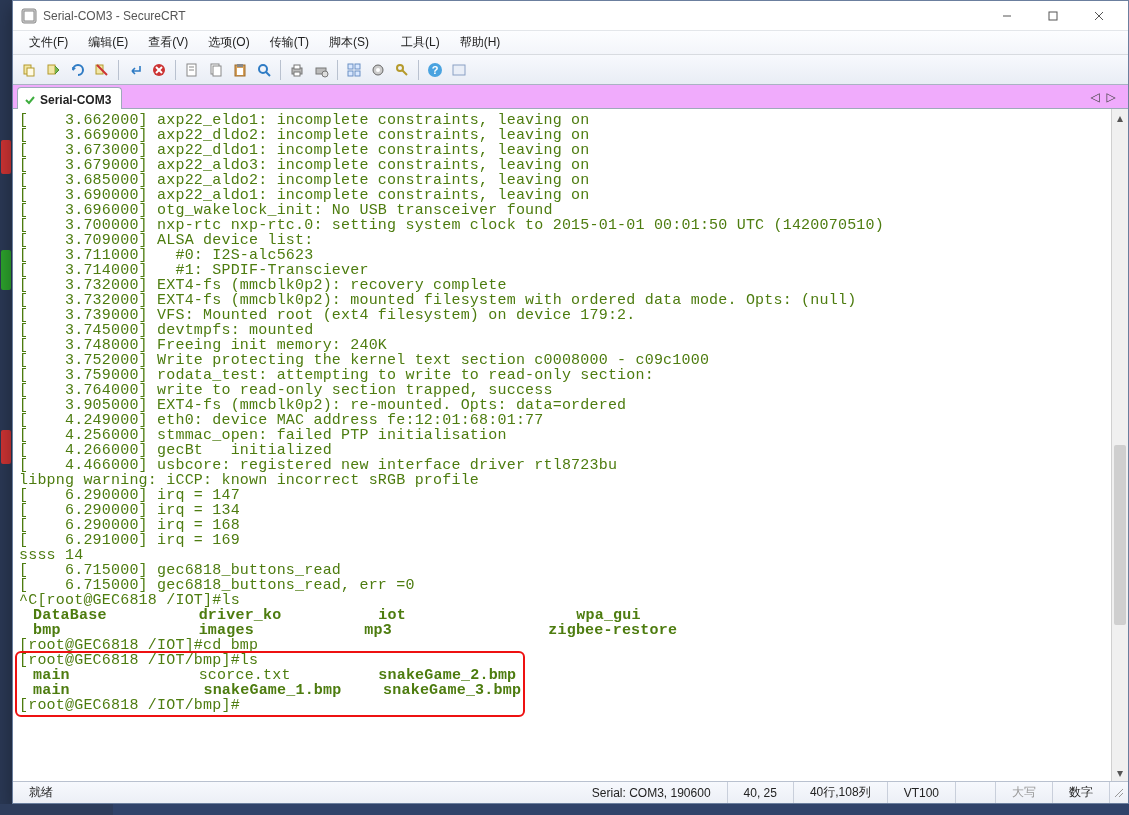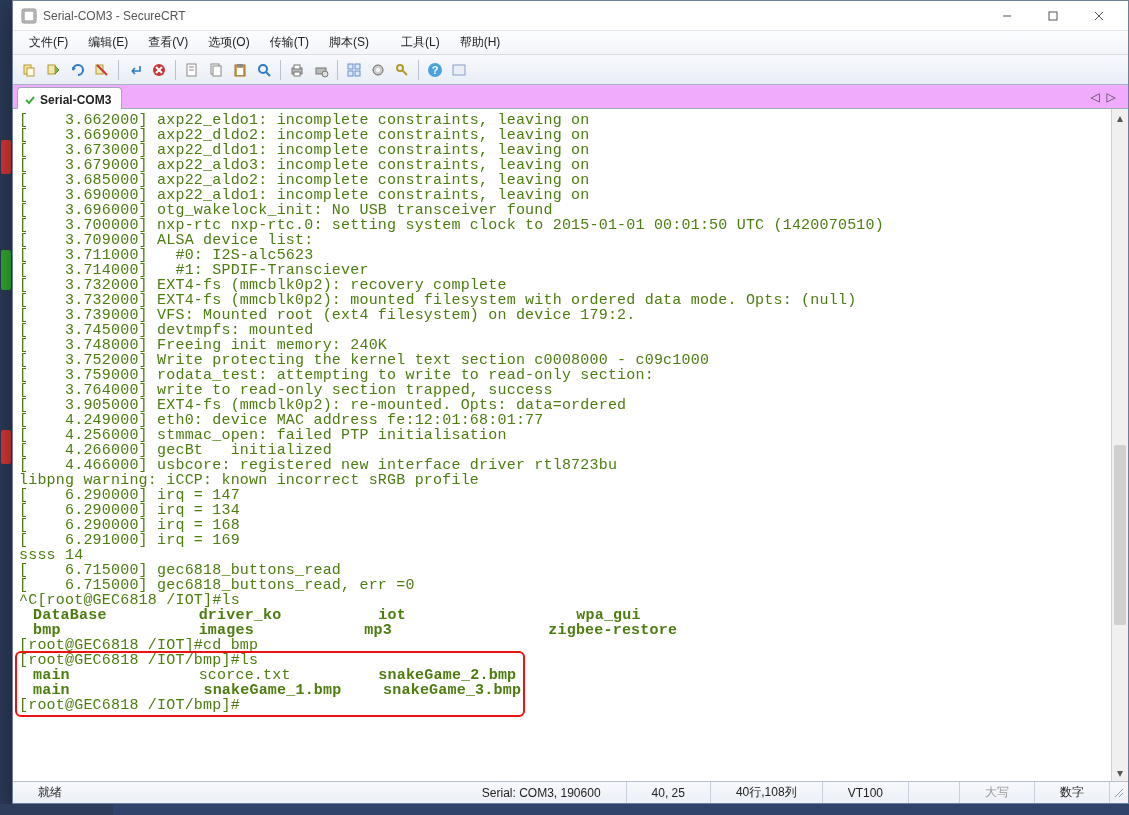--- a/index.html
+++ b/index.html
@@ -22,21 +22,21 @@
   .terminal-wrap { flex: 1; display: flex; background: #fff; min-height: 0; }
   .terminal { flex: 1; padding: 4px 4px 4px 6px; font-family: Consolas, "Courier New", monospace; font-size: 15px; line-height: 15px; color: #4d7c0f; white-space: pre; overflow: hidden; position: relative; letter-spacing: .2px; }
   .terminal .bold { font-weight: bold; margin-left: 14px; }
   .terminal .u { }
   .redbox { position: absolute; border: 2px solid #e11; border-radius: 6px; pointer-events: none; }
   .vbar { width: 17px; background: #f0f0f0; border-left: 1px solid #d0d0d0; display: flex; flex-direction: column; }
   .vbar .arrow { height: 17px; display: flex; align-items: center; justify-content: center; color: #555; background: #f0f0f0; }
   .vbar .track { flex: 1; position: relative; }
   .vbar .thumb { position: absolute; left: 2px; right: 2px; top: 50%; height: 180px; background: #cfcfcf; border-radius: 2px; }
   .statusbar { height: 22px; border-top: 1px solid #b9c1cf; background: linear-gradient(#f7f9fd,#eceff6); display: flex; align-items: center; font-size: 12px; color: #222; }
-  .statusbar .cell { padding: 0 25px; border-right: 1px solid #c9cfdb; height: 100%; display: flex; align-items: center; }
+  .statusbar .cell { padding: 0 16px; border-right: 1px solid #c9cfdb; height: 100%; display: flex; align-items: center; }
   .statusbar .spacer { flex: 1; }
   .statusbar .dim { color: #999; }
   .grip { width: 18px; display: flex; align-items: center; justify-content: center; color: #888; }
   
   .tasks { position: absolute; left: 0; right: 0; bottom: 0; height: 11px; background: linear-gradient(90deg,#2e3d5c 0,#2e3d5c 10%,#30436a 10%,#30436a 100%); }
   
   .leftdeco { position: absolute; left: 0; top: 0; width: 12px; height: 815px; background: #2a3854; }
   .leftdeco div { position: absolute; left: 1px; width: 10px; border-radius: 2px; }
 </style>
 </head>

